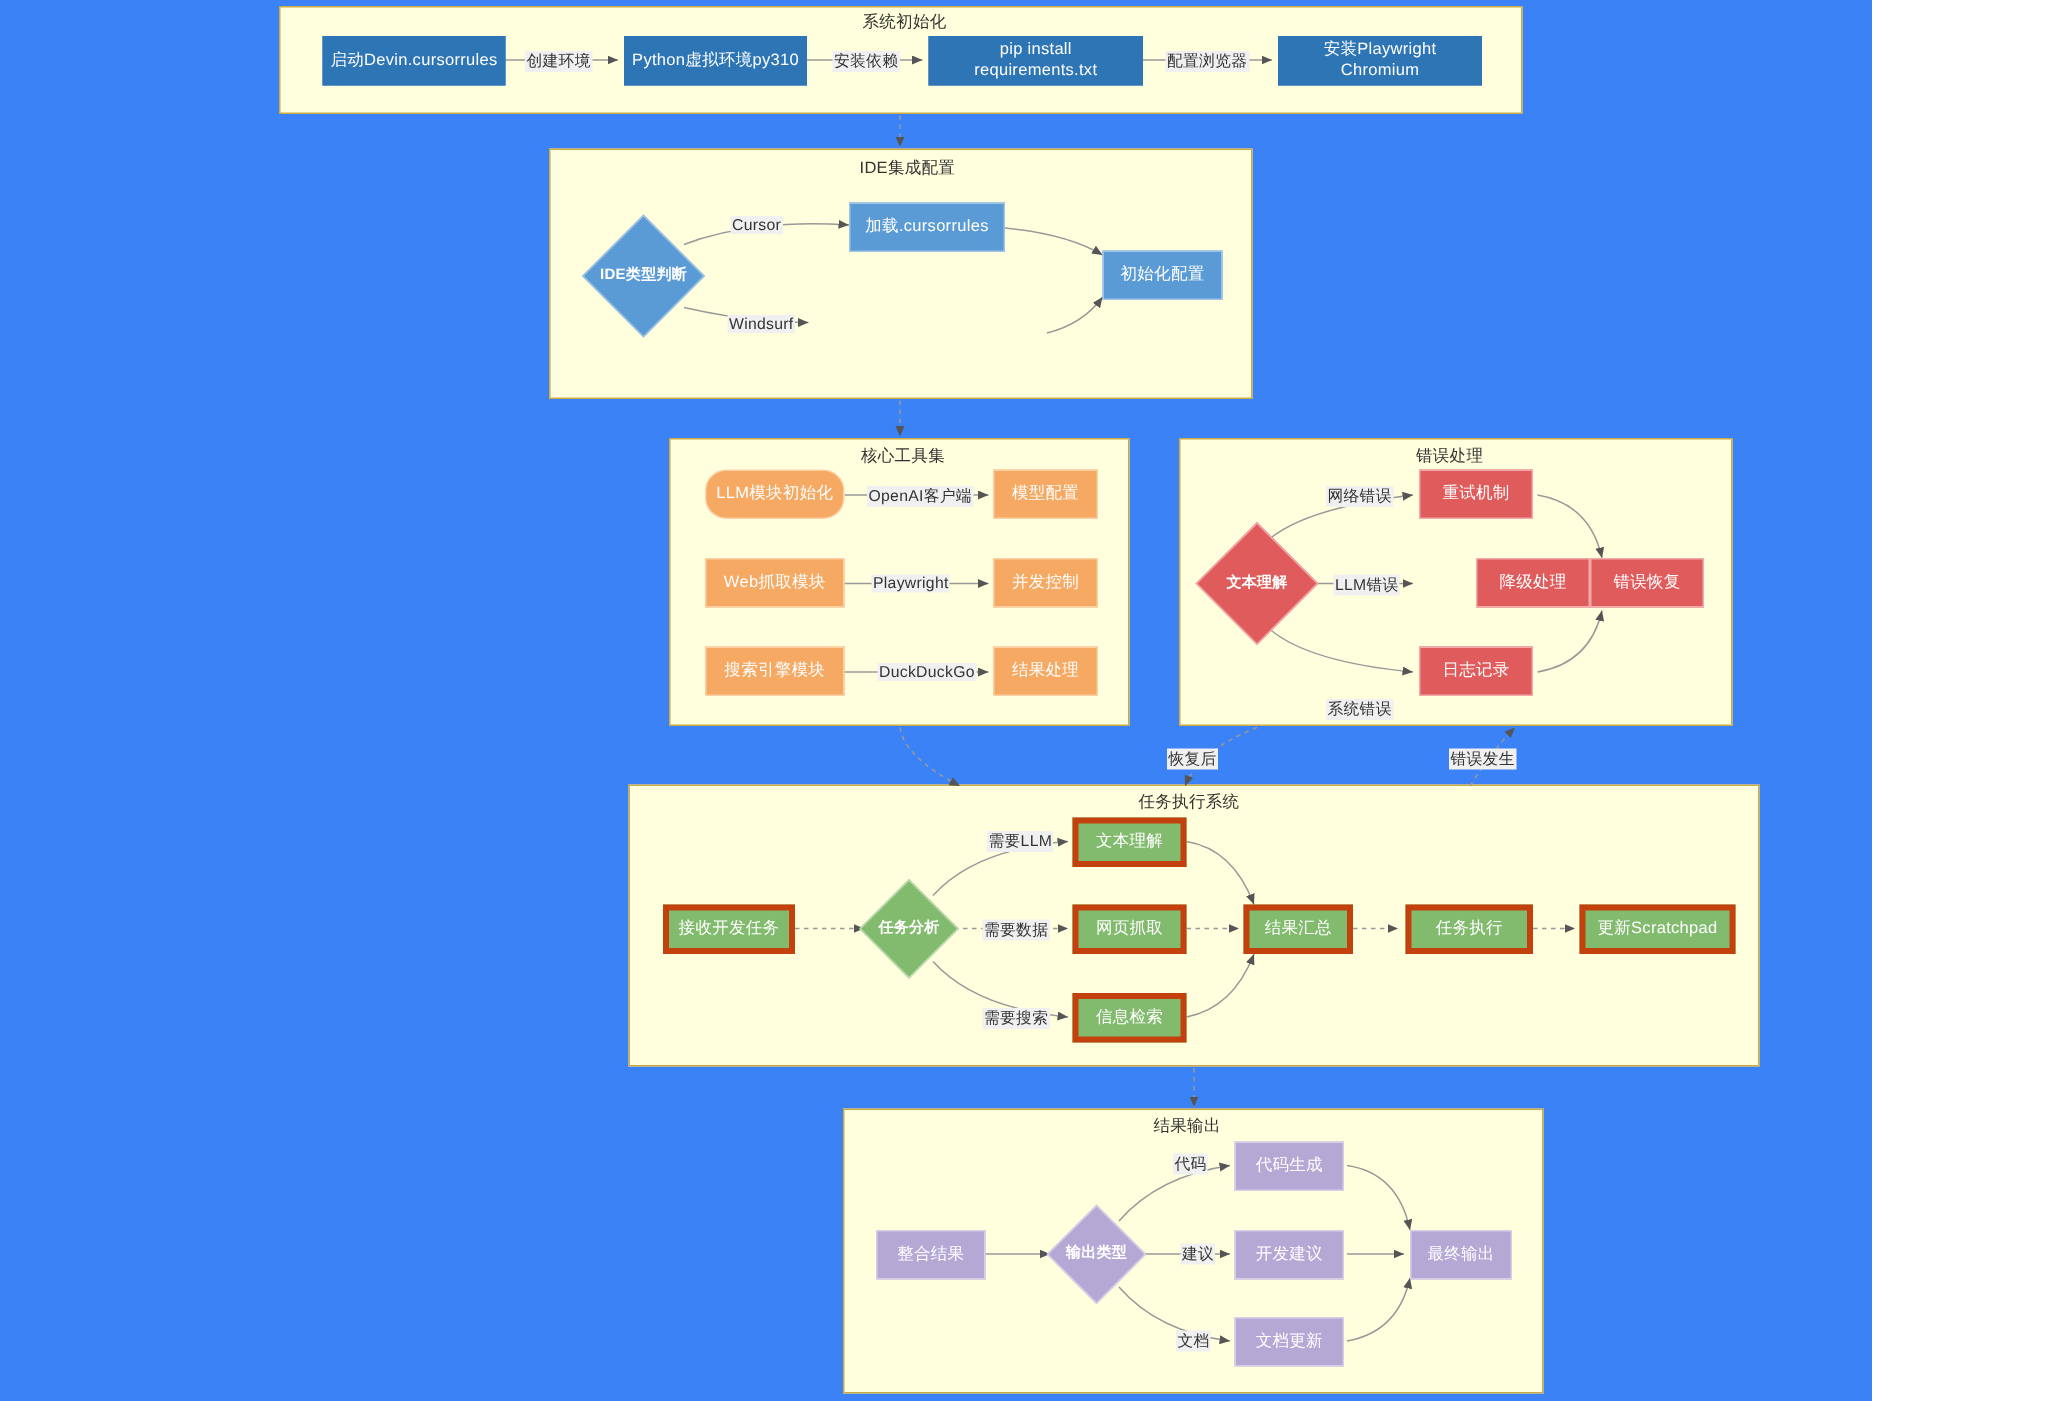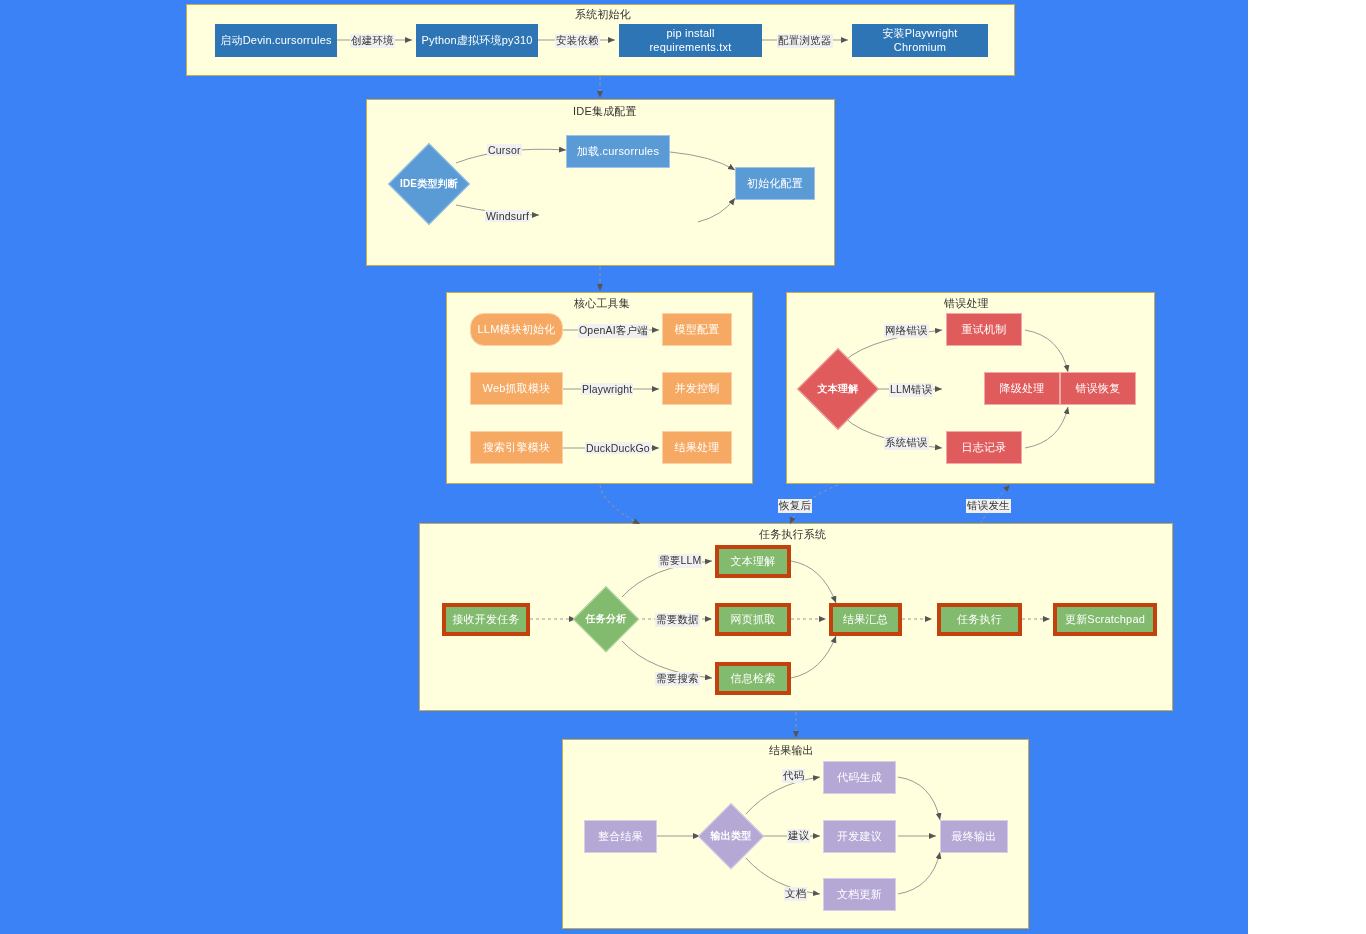--- a/index.html
+++ b/index.html
@@ -216,21 +216,21 @@
     <div class="shape"></div>
     <div class="dlabel">文本理解</div>
   </div>
   <div class="node red" style="left:946px; top:313px; width:76px; height:33px;">重试机制</div>
   <div class="node red" style="left:946px; top:372px; width:76px; height:33px;margin-left:38px;">降级处理</div>
   <div class="node red" style="left:946px; top:431px; width:76px; height:33px;">日志记录</div>
   <div class="node red" style="left:1060px; top:372px; width:76px; height:33px;">错误恢复</div>
 
   <div class="edge-label" style="left:884px; top:324px;">网络错误</div>
   <div class="edge-label" style="left:889px; top:383px;">LLM错误</div>
-  <div class="edge-label" style="left:884px; top:436px;">系统错误</div>
+  <div class="edge-label" style="left:884px; top:466px;">系统错误</div>
 
   <div class="edge-label" style="left:778px; top:499px;">恢复后</div>
   <div class="edge-label" style="left:966px; top:499px;">错误发生</div>
 
   <div class="node green" style="left:442px; top:603px; width:88px; height:33px;">接收开发任务</div>
   <div class="diamond green" style="left:573px; top:586px; width:66px; height:66px;">
     <div class="shape"></div>
     <div class="dlabel">任务分析</div>
   </div>
   <div class="node green" style="left:715px; top:545px; width:76px; height:33px;">文本理解</div>

